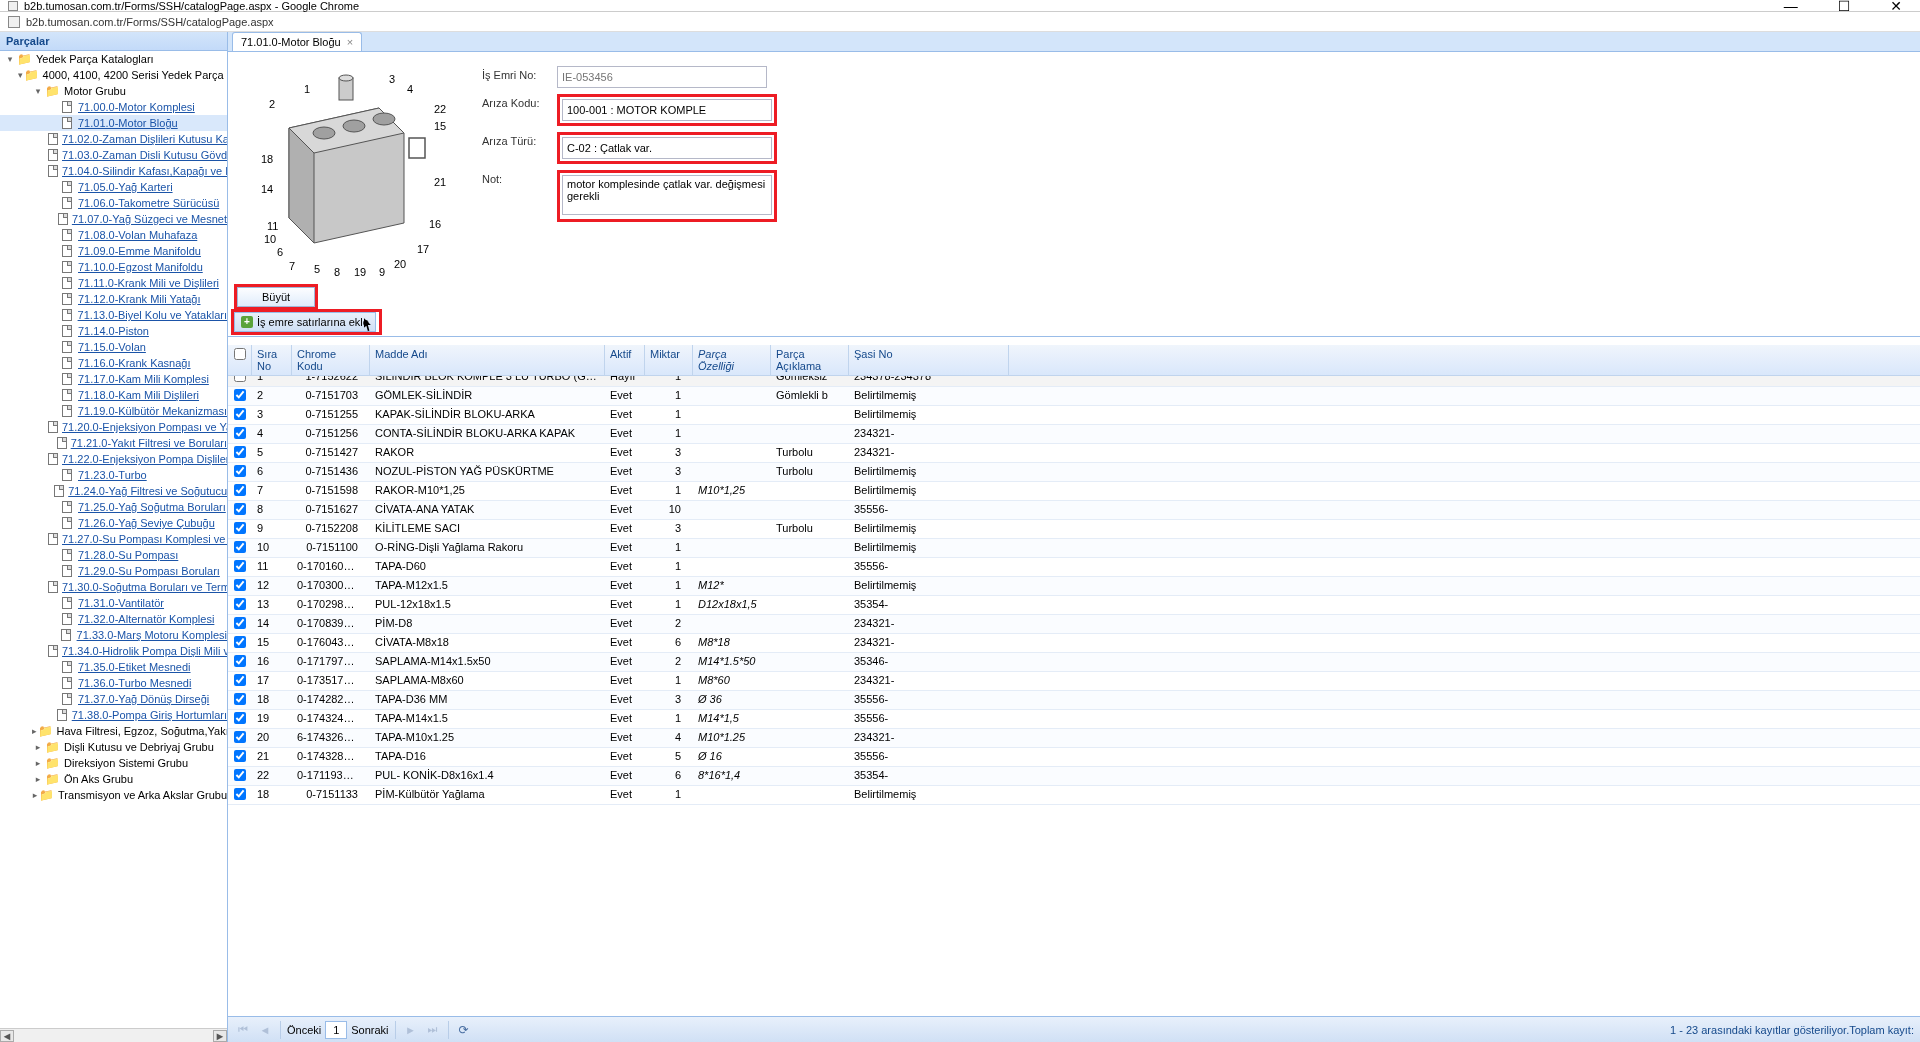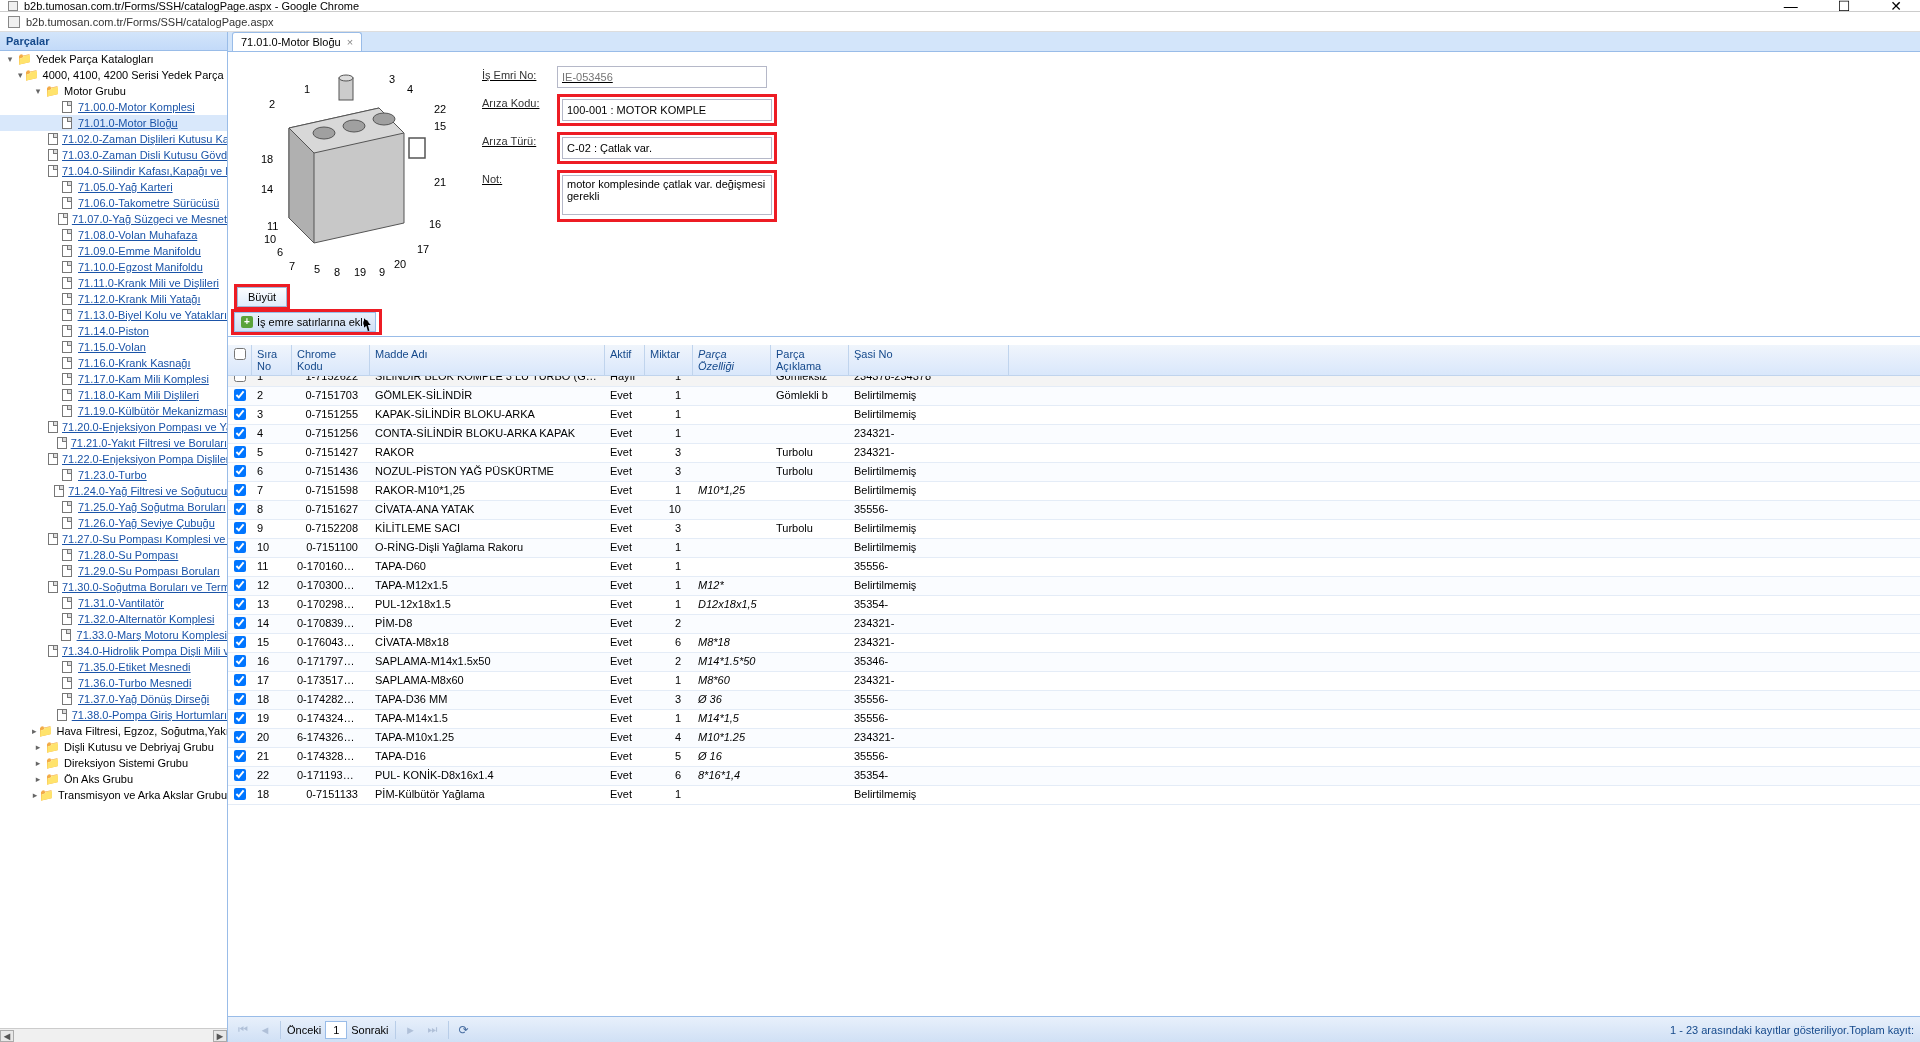--- a/index.html
+++ b/index.html
@@ -47,30 +47,30 @@
 .tab-bar { height: 20px; background: #d3e5fa; display: flex; align-items: flex-end; padding-left: 4px; border-bottom: 1px solid #99bce8; }
 .tab { background: #fff; border: 1px solid #99bce8; border-bottom: none; padding: 3px 8px; border-radius: 3px 3px 0 0; display: flex; align-items: center; gap: 6px; }
 .tab-close { color: #888; cursor: pointer; }
 
 .content-area { flex: 1; background: #fff; display: flex; flex-direction: column; overflow: hidden; margin: 0; }
 
 .top-section { display: flex; padding: 6px; gap: 20px; }
 .diagram-area { width: 220px; height: 220px; display: flex; align-items: center; justify-content: center; position: relative; }
 
 .form-area { padding: 8px; }
-.form-row { display: flex; align-items: flex-start; margin-bottom: 6px; text-decoration: underline; }
+.form-row { display: flex; align-items: flex-start; margin-bottom: 6px; }
 .form-label { width: 75px; color: #333; padding-top: 3px; }
 .form-input { width: 210px; height: 22px; border: 1px solid #b5b8c8; padding: 2px 4px; background: #fff; }
 .form-input.ro { color: #aaa; }
 .form-textarea { width: 210px; height: 40px; border: 1px solid #b5b8c8; padding: 2px 4px; resize: none; }
 .highlight-box { border: 3px solid #ed1c24; padding: 2px; display: inline-block; }
 
 .buttons-row { padding: 0 6px 4px 6px; }
 .btn-box { border: 3px solid #ed1c24; display: inline-block; padding: 0; margin-bottom: 2px; }
-.btn-inner { border: 1px solid #a0b8d8; background: linear-gradient(#fcfdff, #e0ecfb); padding: 3px 10px; cursor: pointer; display: flex; align-items: flex-start; gap: 4px; }
+.btn-inner { border: 1px solid #a0b8d8; background: linear-gradient(#fcfdff, #e0ecfb); padding: 3px 24px; cursor: pointer; display: flex; align-items: flex-start; gap: 4px; }
 
 .add-btn-container { display: inline-block; position: relative; }
 .add-btn-highlight { position: absolute; border: 3px solid #ed1c24; top: -3px; left: -3px; right: -6px; bottom: -3px; pointer-events: none; }
 
 .toolbar-add { background: linear-gradient(#e8f0fb, #d0e0f5); border: 1px solid #99bce8; padding: 3px 6px; display: flex; align-items: center; gap: 4px; cursor: pointer; }
 .add-icon { width: 12px; height: 12px; background: #5aa33a; border-radius: 2px; display: flex; align-items: center; justify-content: center; color: #fff; font-weight: bold; font-size: 10px; line-height: 1; }
 .cursor-pointer { width: 10px; height: 14px; background: #000; clip-path: polygon(0 0, 0 70%, 25% 55%, 40% 95%, 55% 90%, 40% 50%, 70% 50%); position: absolute; right: 2px; top: 6px; }
 
 .grid-container { flex: 1; overflow: auto; border-top: 1px solid #99bce8; }
 .grid-header { display: flex; background: linear-gradient(#f0f5fc, #d9e7fb); border-bottom: 1px solid #c0d4ed; position: sticky; top: 8px; }

